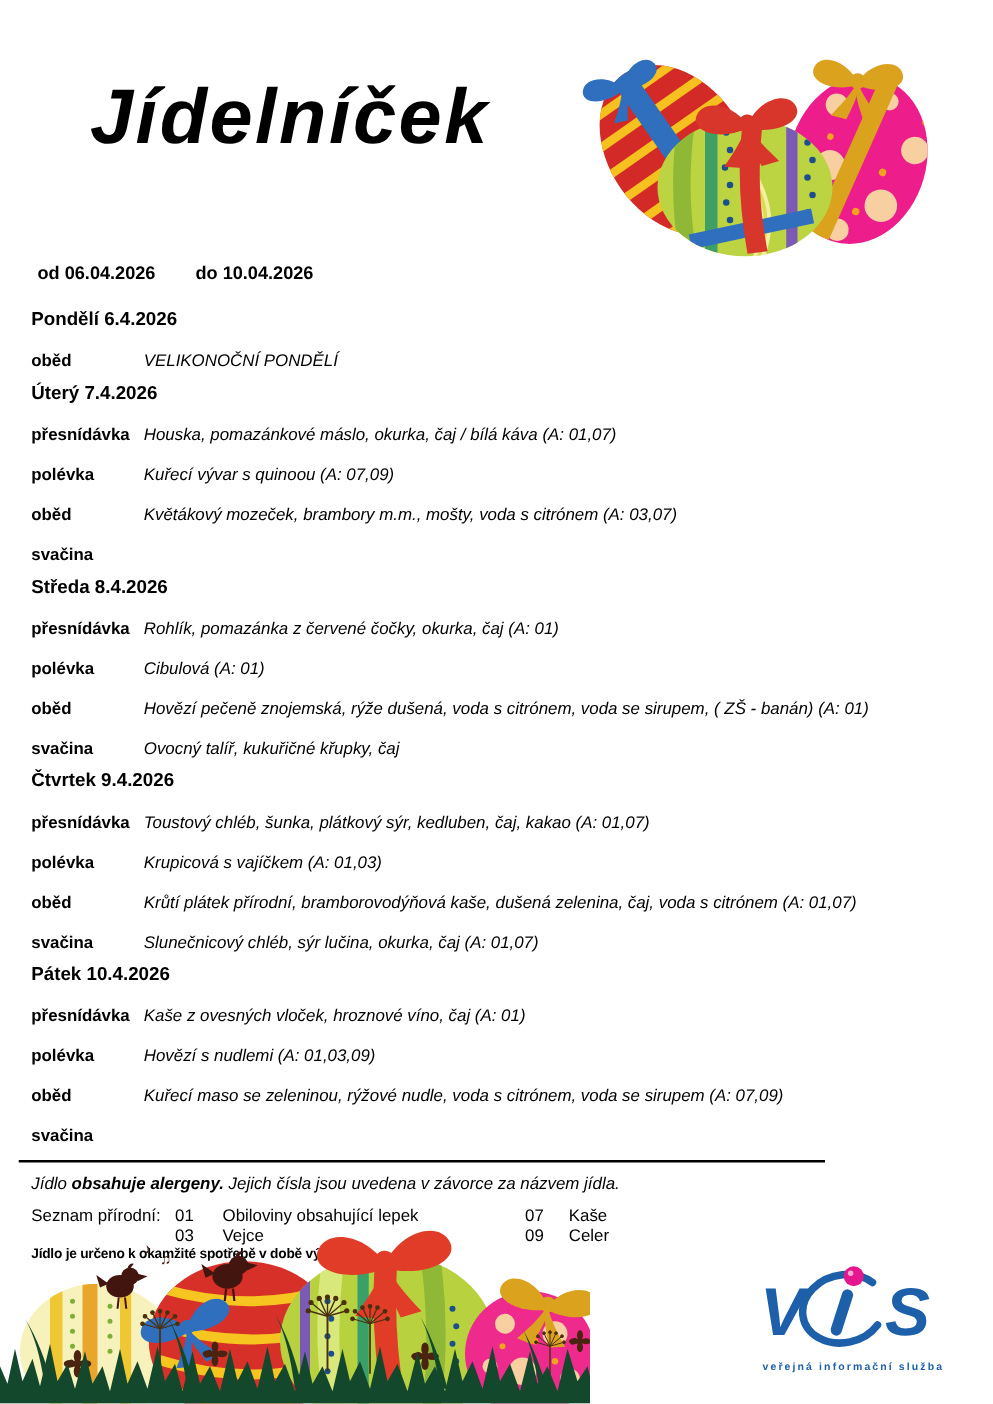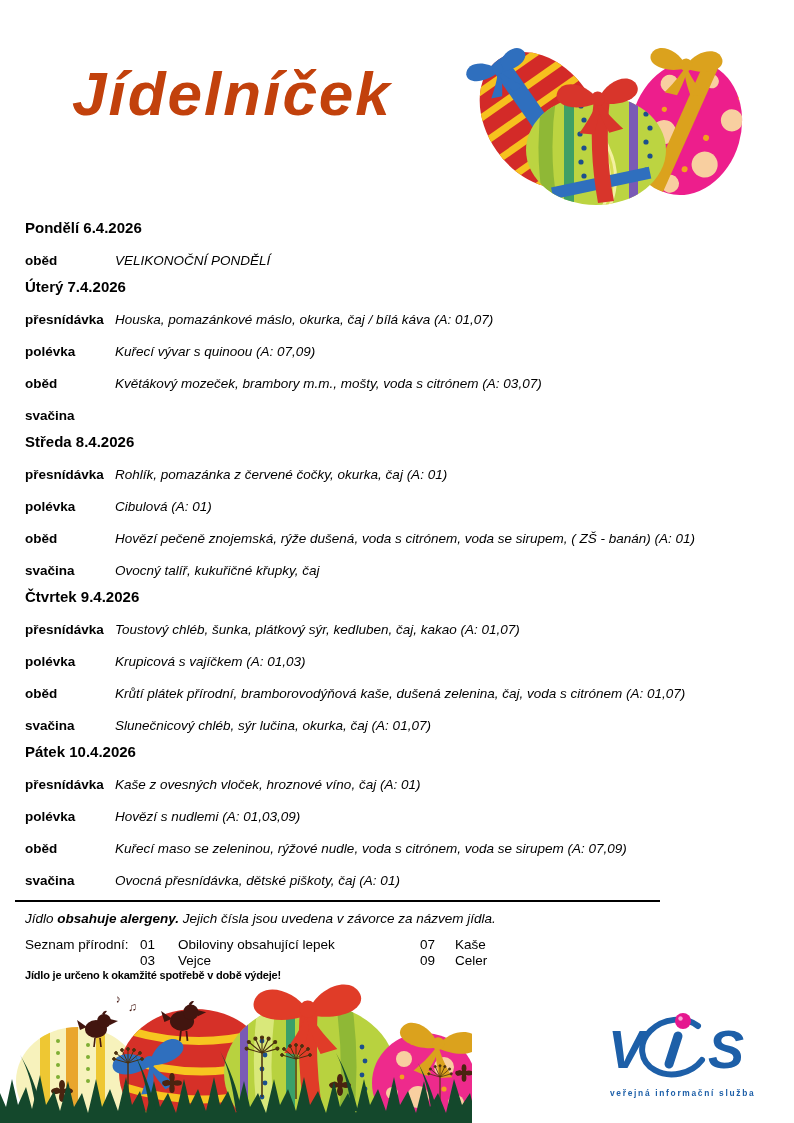--- a/index.html
+++ b/index.html
@@ -3,21 +3,21 @@
 <meta charset="utf-8">
 <style>
   html,body{margin:0;padding:0;background:#fff;}
   .page{
     position:relative;width:794px;height:1123px;background:#ffffff;
     font-family:"Liberation Sans",sans-serif;color:#000;overflow:hidden;
   }
   .page-title{
     position:absolute;left:72px;top:58px;
     font-size:62px;font-weight:bold;font-style:italic;
-    color:#c2410c;letter-spacing:2px;text-align:center;
+    color:#000000;letter-spacing:2px;text-align:center;
   }
   .eggs-top{position:absolute;left:446px;top:28px;width:314px;height:180px;}
   .content{position:absolute;left:25px;top:210px;width:735px;}
   .date-line{font-size:14.5px;font-weight:bold;margin:0 0 18px 5px;line-height:18px;}
   .date-line .gap{display:inline-block;width:24px;}
   .day{margin-top:8px;}
   .day-heading{font-size:15px;font-weight:bold;margin:0 0 11px 0;line-height:19px;}
   .meal-row{display:flex;font-size:13.5px;line-height:17px;margin-top:15px;}
   .meal-label{width:90px;flex:none;font-weight:bold;}
   .meal-text{flex:1;font-style:italic;}
@@ -119,20 +119,27 @@
         </g>
         <rect x="104" y="150" width="100" height="12" fill="#2f6fbe" transform="rotate(-12 150 150)"></rect>
       </g>
       <path d="M148,70 q-6,50 4,105 l16,-2 q-10,-50 -4,-103 Z" fill="#d8352b"></path>
       <use href="#bow" transform="translate(152,72) rotate(-6) scale(1.3)" color="#d8352b"></use>
     </g>
   </svg>
 
   <div class="content">
 
+    <div class="date-line">
+      <span>od</span>
+      <span>06.04.2026</span>
+      <span class="gap"></span>
+      <span>do</span>
+      <span>10.04.2026</span>
+    </div>
 
     <section class="day">
       <h2 class="day-heading">Pondělí 6.4.2026</h2>
       <div class="meal-row">
         <span class="meal-label">oběd</span>
         <span class="meal-text">VELIKONOČNÍ PONDĚLÍ</span>
       </div>
     </section>
 
     <section class="day">
@@ -203,21 +210,20 @@
       <div class="meal-row">
         <span class="meal-label">polévka</span>
         <span class="meal-text">Hovězí s nudlemi  (A: 01,03,09)</span>
       </div>
       <div class="meal-row">
         <span class="meal-label">oběd</span>
         <span class="meal-text">Kuřecí maso se zeleninou, rýžové nudle, voda s citrónem, voda se sirupem  (A: 07,09)</span>
       </div>
       <div class="meal-row">
         <span class="meal-label">svačina</span>
-        <span class="meal-text">Ovocná přesnídávka, dětské piškoty, čaj  (A: 01)</span>
       </div>
     </section>
 
     <hr class="rule">
 
     <div class="notice">
       <span>Jídlo</span>
       <span class="b">obsahuje alergeny.</span>
       <span>Jejich čísla jsou uvedena v závorce za názvem jídla.</span>
     </div>

